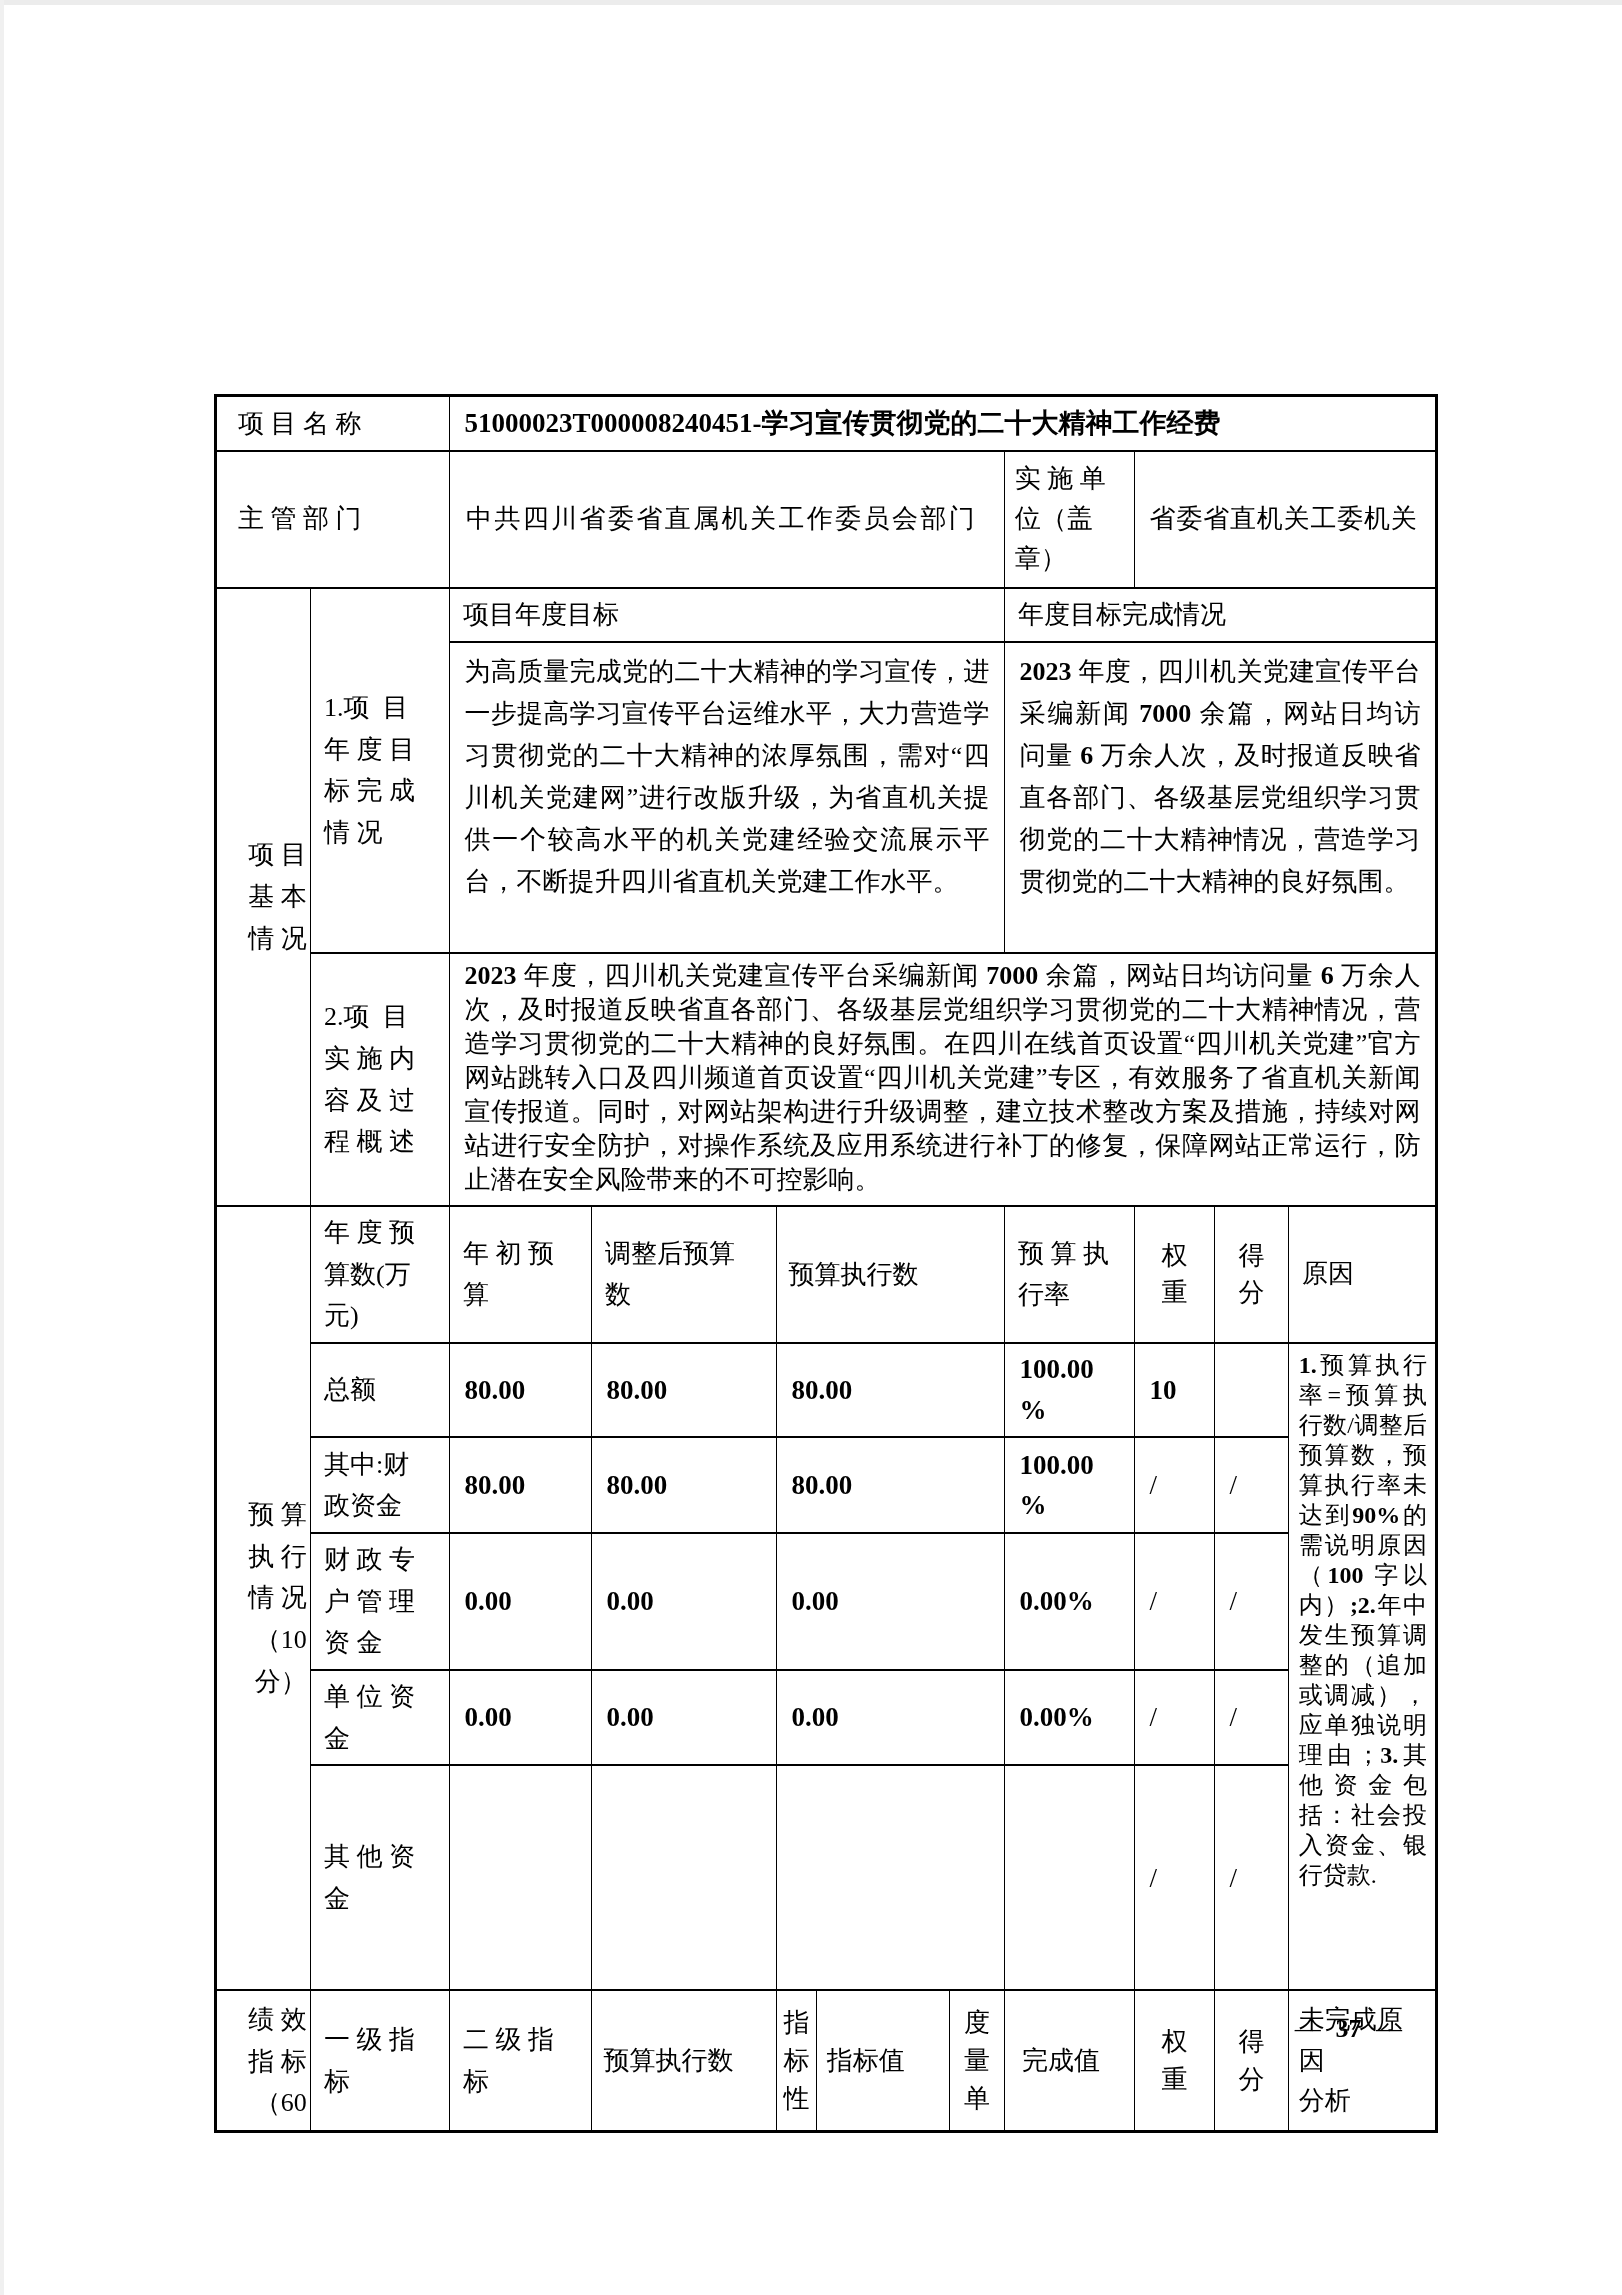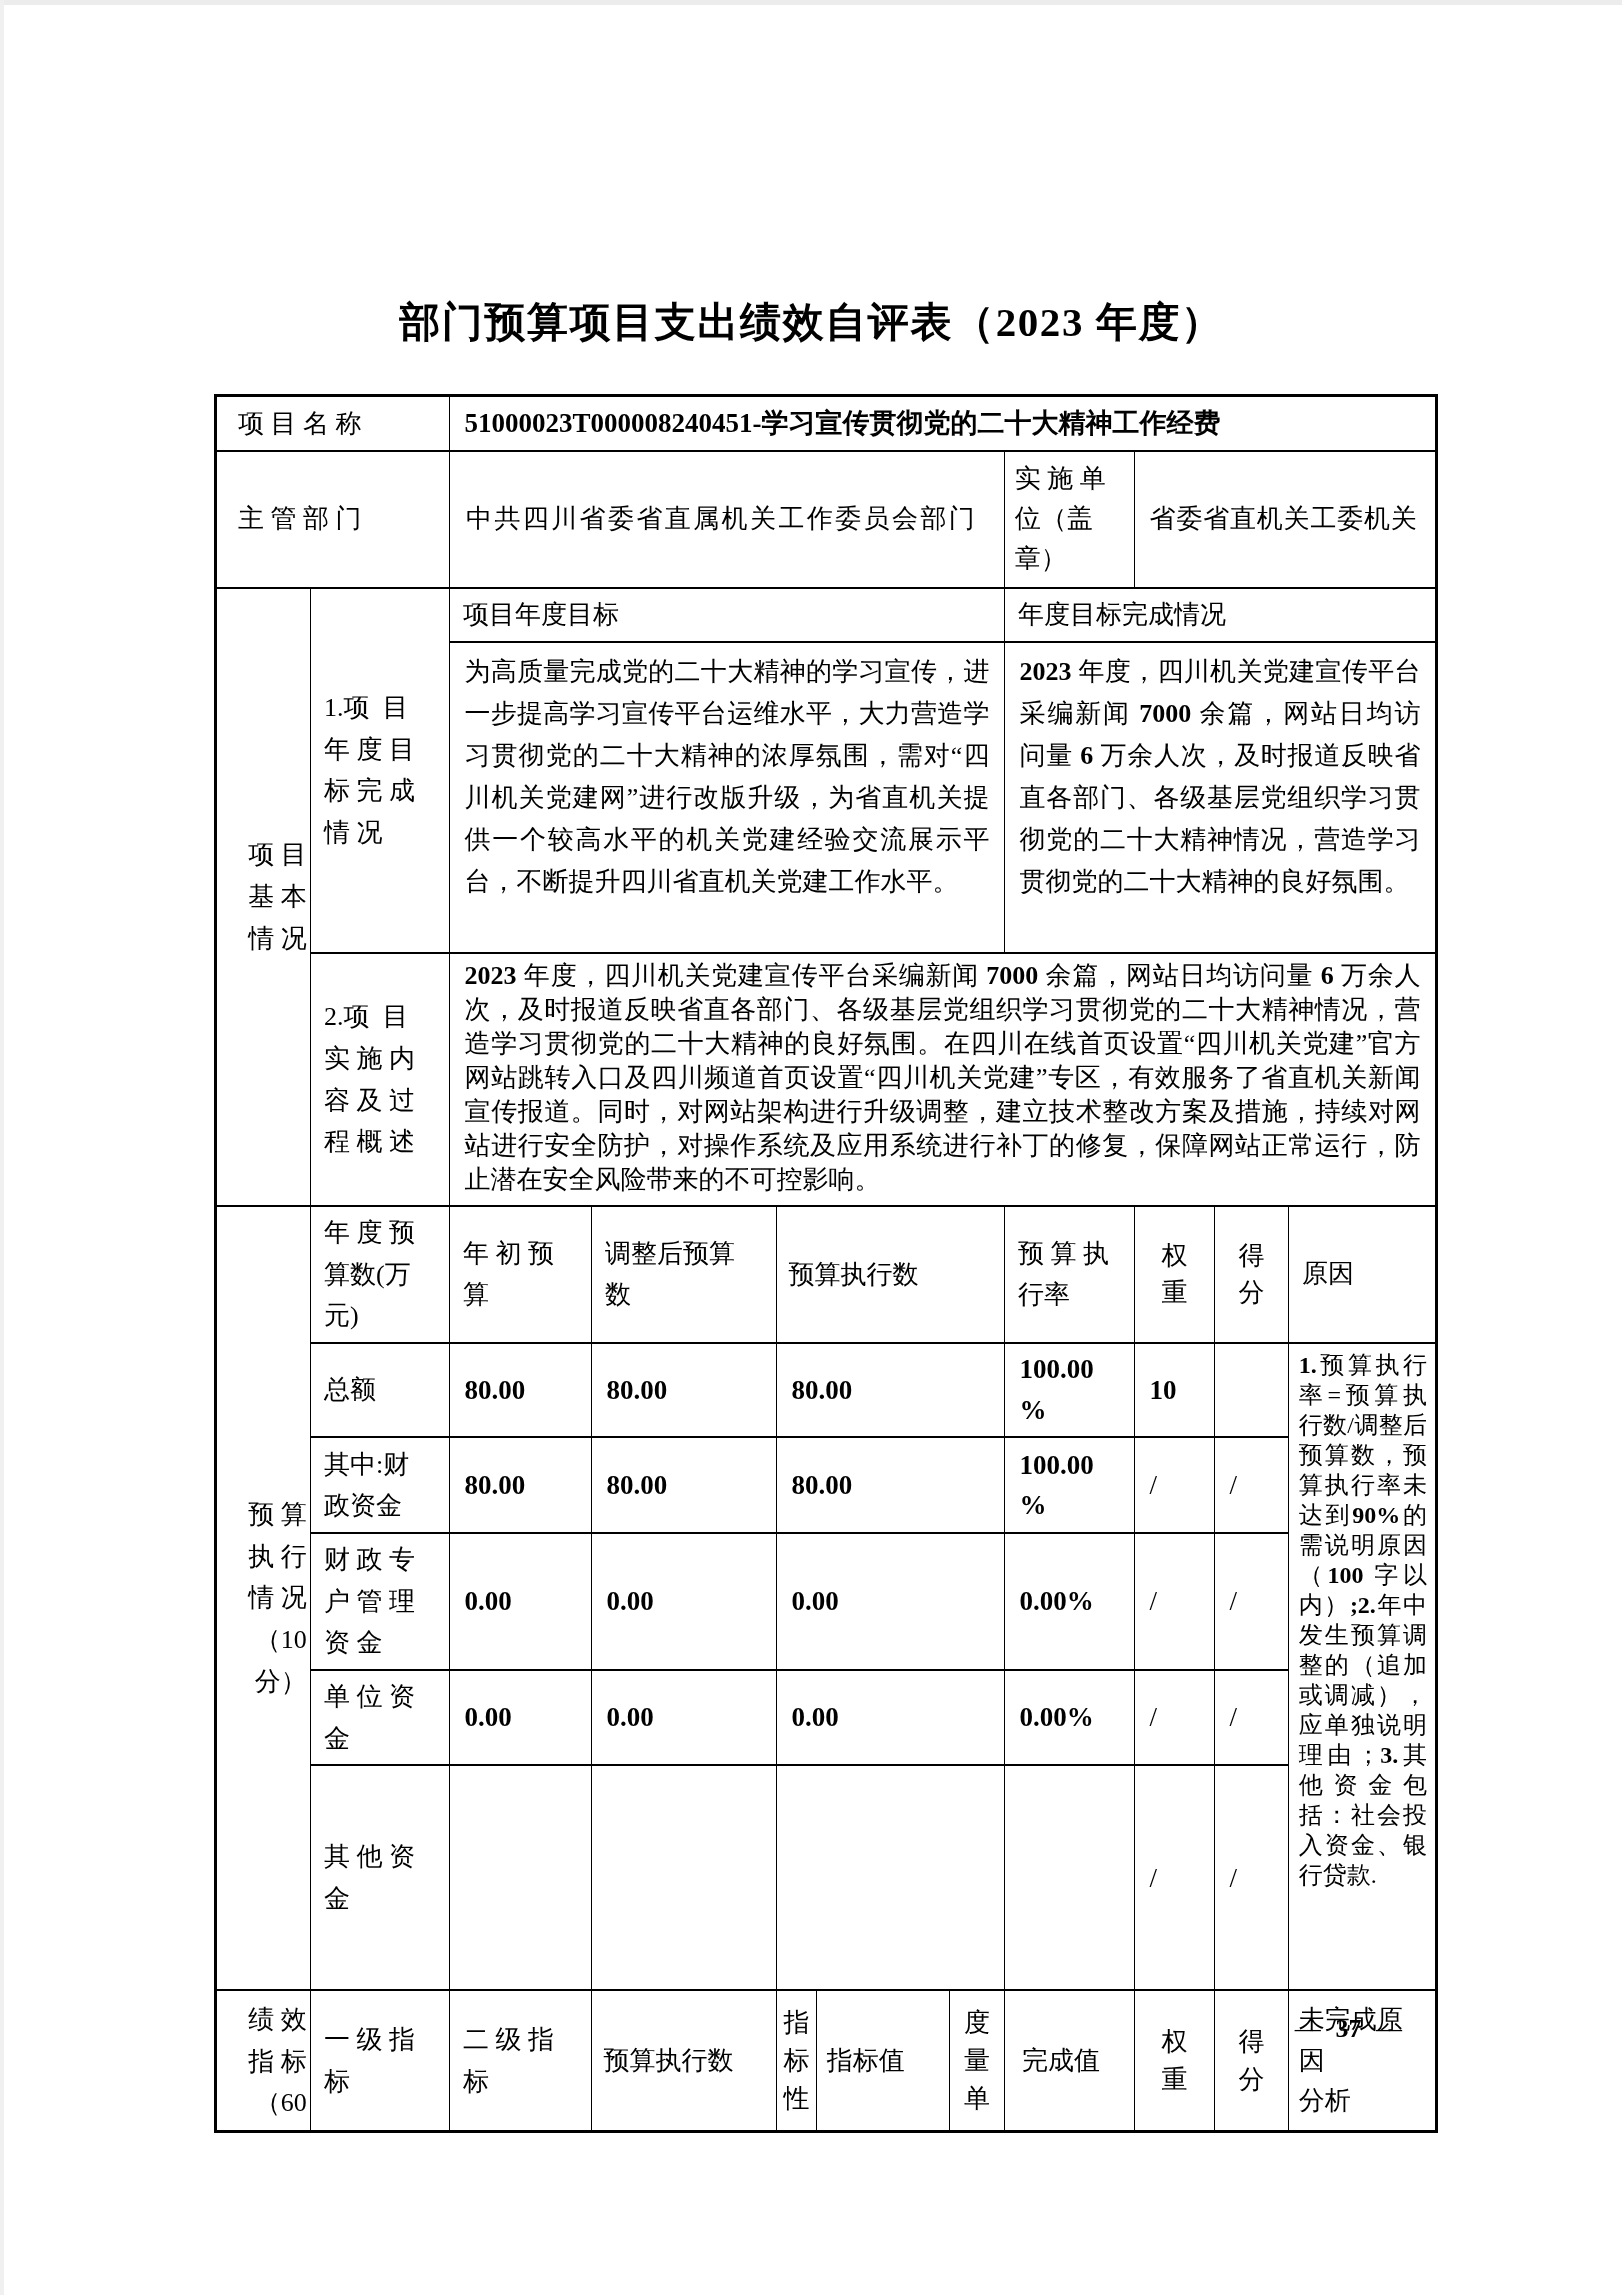--- a/index.html
+++ b/index.html
@@ -79,21 +79,20 @@
   }
   .page-number .no{font-weight:bold;margin:0 14.6px;}
 </style>
 </head>
 <body>
 
 <div class="page">
   <div class="scan-edge-top"></div>
   <div class="scan-edge-left"></div>
 
-  <div class="doc-title">部门预算项目支出绩效自评表（2023 年度）</div>
 
   <table class="main">
     <colgroup>
       <col style="width:95px">
         <col style="width:139px">
         <col style="width:142px">
       <col style="width:185px">
         <col style="width:40px">
         <col style="width:133px">
       <col style="width:55px">

